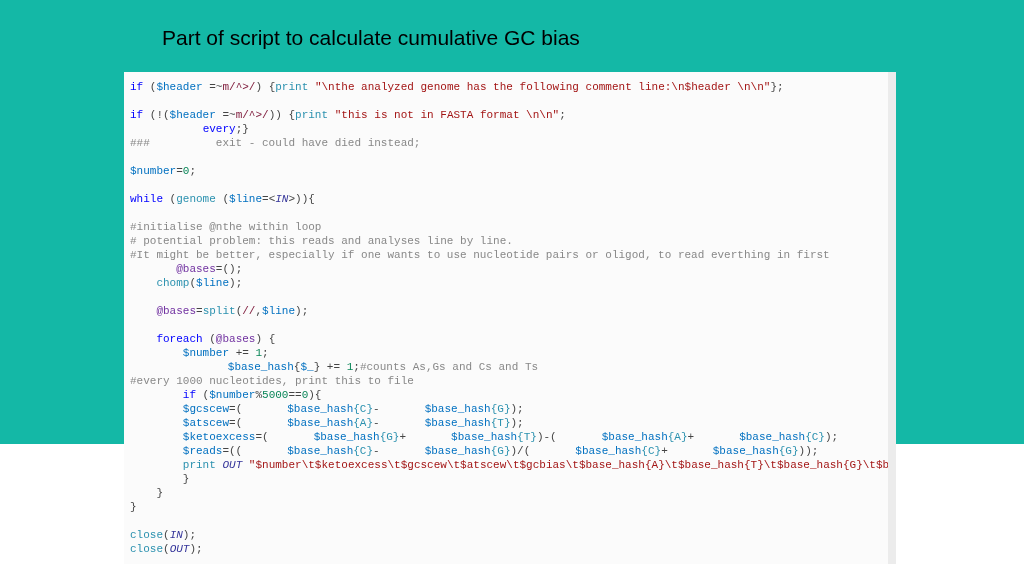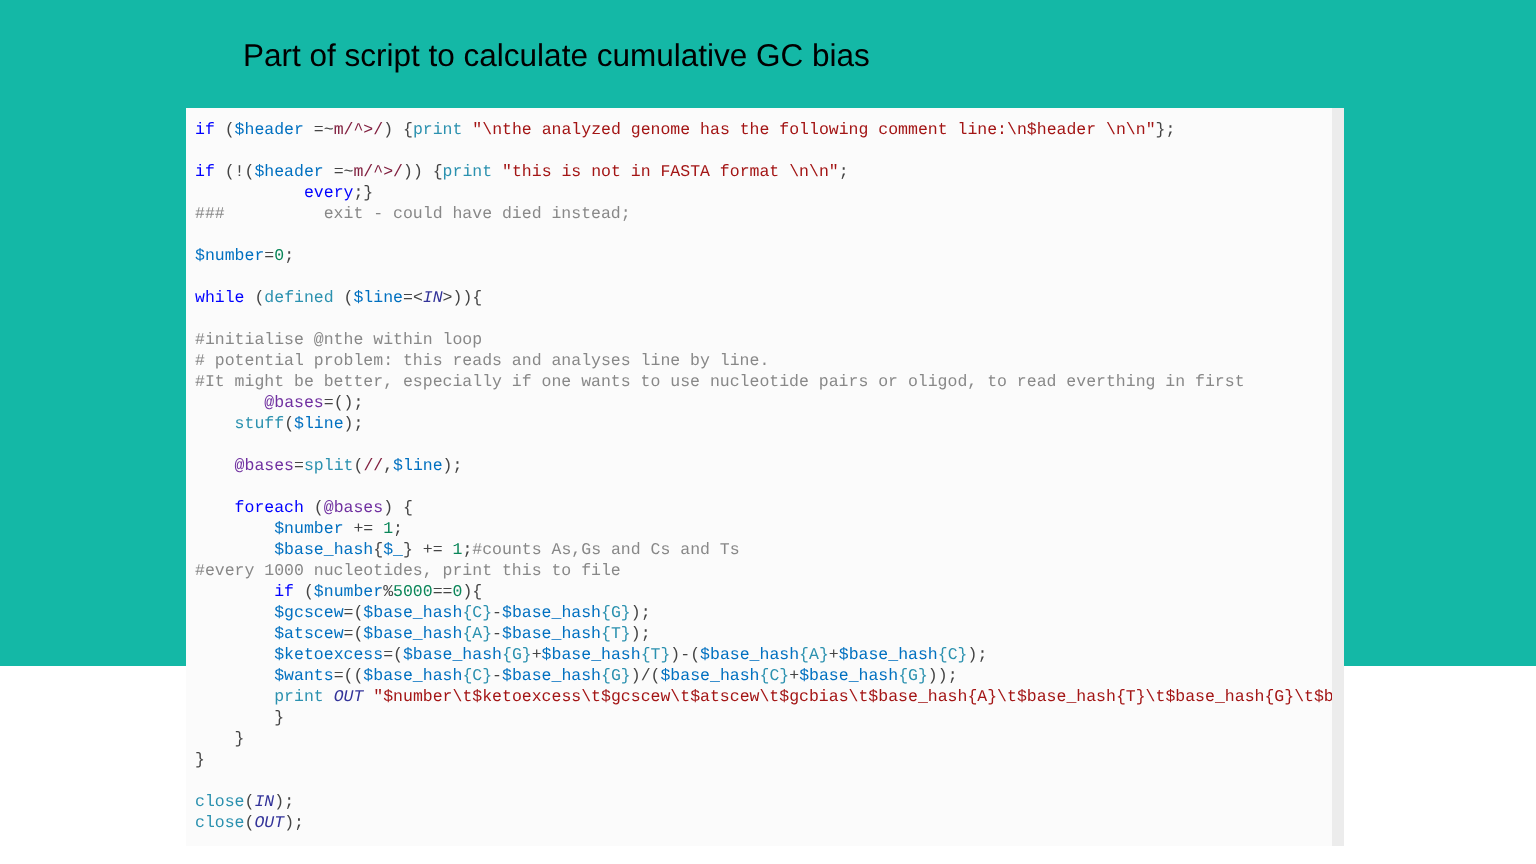--- a/index.html
+++ b/index.html
@@ -45,59 +45,59 @@
     color: #444444;
   }
   .tok-kw   { color: #0000ff; }            
   .tok-fn   { color: #2b91af; }            
   .tok-var  { color: #0070c0; }            
   .tok-avar { color: #7030a0; text-align: center; }            
   .tok-num  { color: #098658; }            
   .tok-rx   { color: #811f3f; }            
   .tok-str  { color: #a31515; }            
   .tok-cmt  { color: #888888; }            
-  .tok-hash { color: #0070c0; }            
+  .tok-hash { color: #0070c0; margin-left: 45px; }            
   .tok-key  { color: #2b91af; }
   .tok-out  { color: #333399; font-style: italic; }            
 </style>
 </head>
 <body>
 
 <div class="slide">
 
   <div class="title">Part of script to calculate cumulative GC bias</div>
 
   <div class="code-box">
 <pre class="code"><span class="tok-kw">if</span> (<span class="tok-var">$header</span> =~<span class="tok-rx">m/^&gt;/</span>) {<span class="tok-fn">print</span> <span class="tok-str">"\nthe analyzed genome has the following comment line:\n$header \n\n"</span>};
 
 <span class="tok-kw">if</span> (!(<span class="tok-var">$header</span> =~<span class="tok-rx">m/^&gt;/</span>)) {<span class="tok-fn">print</span> <span class="tok-str">"this is not in FASTA format \n\n"</span>;
            <span class="tok-kw">every</span>;}
 <span class="tok-cmt">###          exit - could have died instead;</span>
 
 <span class="tok-var">$number</span>=<span class="tok-num">0</span>;
 
-<span class="tok-kw">while</span> (<span class="tok-fn">defined</span> (<span class="tok-var">$line</span>=&lt;<span class="tok-out">IN</span>&gt;)){
+<span class="tok-kw">while</span> (<span class="tok-fn">genome</span> (<span class="tok-var">$line</span>=&lt;<span class="tok-out">IN</span>&gt;)){
 
 <span class="tok-cmt">#initialise @nthe within loop</span>
 <span class="tok-cmt"># potential problem: this reads and analyses line by line.</span>
 <span class="tok-cmt">#It might be better, especially if one wants to use nucleotide pairs or oligod, to read everthing in first</span>
        <span class="tok-avar">@bases</span>=();
-    <span class="tok-fn">stuff</span>(<span class="tok-var">$line</span>);
+    <span class="tok-fn">chomp</span>(<span class="tok-var">$line</span>);
 
     <span class="tok-avar">@bases</span>=<span class="tok-fn">split</span>(<span class="tok-rx">//</span>,<span class="tok-var">$line</span>);
 
     <span class="tok-kw">foreach</span> (<span class="tok-avar">@bases</span>) {
         <span class="tok-var">$number</span> += <span class="tok-num">1</span>;
         <span class="tok-hash">$base_hash</span>{<span class="tok-var">$_</span>} += <span class="tok-num">1</span>;<span class="tok-cmt">#counts As,Gs and Cs and Ts</span>
 <span class="tok-cmt">#every 1000 nucleotides, print this to file</span>
         <span class="tok-kw">if</span> (<span class="tok-var">$number</span>%<span class="tok-num">5000</span>==<span class="tok-num">0</span>){
         <span class="tok-var">$gcscew</span>=(<span class="tok-hash">$base_hash</span><span class="tok-key">{C}</span>-<span class="tok-hash">$base_hash</span><span class="tok-key">{G}</span>);
         <span class="tok-var">$atscew</span>=(<span class="tok-hash">$base_hash</span><span class="tok-key">{A}</span>-<span class="tok-hash">$base_hash</span><span class="tok-key">{T}</span>);
         <span class="tok-var">$ketoexcess</span>=(<span class="tok-hash">$base_hash</span><span class="tok-key">{G}</span>+<span class="tok-hash">$base_hash</span><span class="tok-key">{T}</span>)-(<span class="tok-hash">$base_hash</span><span class="tok-key">{A}</span>+<span class="tok-hash">$base_hash</span><span class="tok-key">{C}</span>);
-        <span class="tok-var">$wants</span>=((<span class="tok-hash">$base_hash</span><span class="tok-key">{C}</span>-<span class="tok-hash">$base_hash</span><span class="tok-key">{G}</span>)/(<span class="tok-hash">$base_hash</span><span class="tok-key">{C}</span>+<span class="tok-hash">$base_hash</span><span class="tok-key">{G}</span>));
+        <span class="tok-var">$reads</span>=((<span class="tok-hash">$base_hash</span><span class="tok-key">{C}</span>-<span class="tok-hash">$base_hash</span><span class="tok-key">{G}</span>)/(<span class="tok-hash">$base_hash</span><span class="tok-key">{C}</span>+<span class="tok-hash">$base_hash</span><span class="tok-key">{G}</span>));
         <span class="tok-fn">print</span> <span class="tok-out">OUT</span> <span class="tok-str">"$number\t$ketoexcess\t$gcscew\t$atscew\t$gcbias\t$base_hash{A}\t$base_hash{T}\t$base_hash{G}\t$base_hash{C}\n"</span>
         }
     }
 }
 
 <span class="tok-fn">close</span>(<span class="tok-out">IN</span>);
 <span class="tok-fn">close</span>(<span class="tok-out">OUT</span>);
 </pre>
   </div>
 </div>

